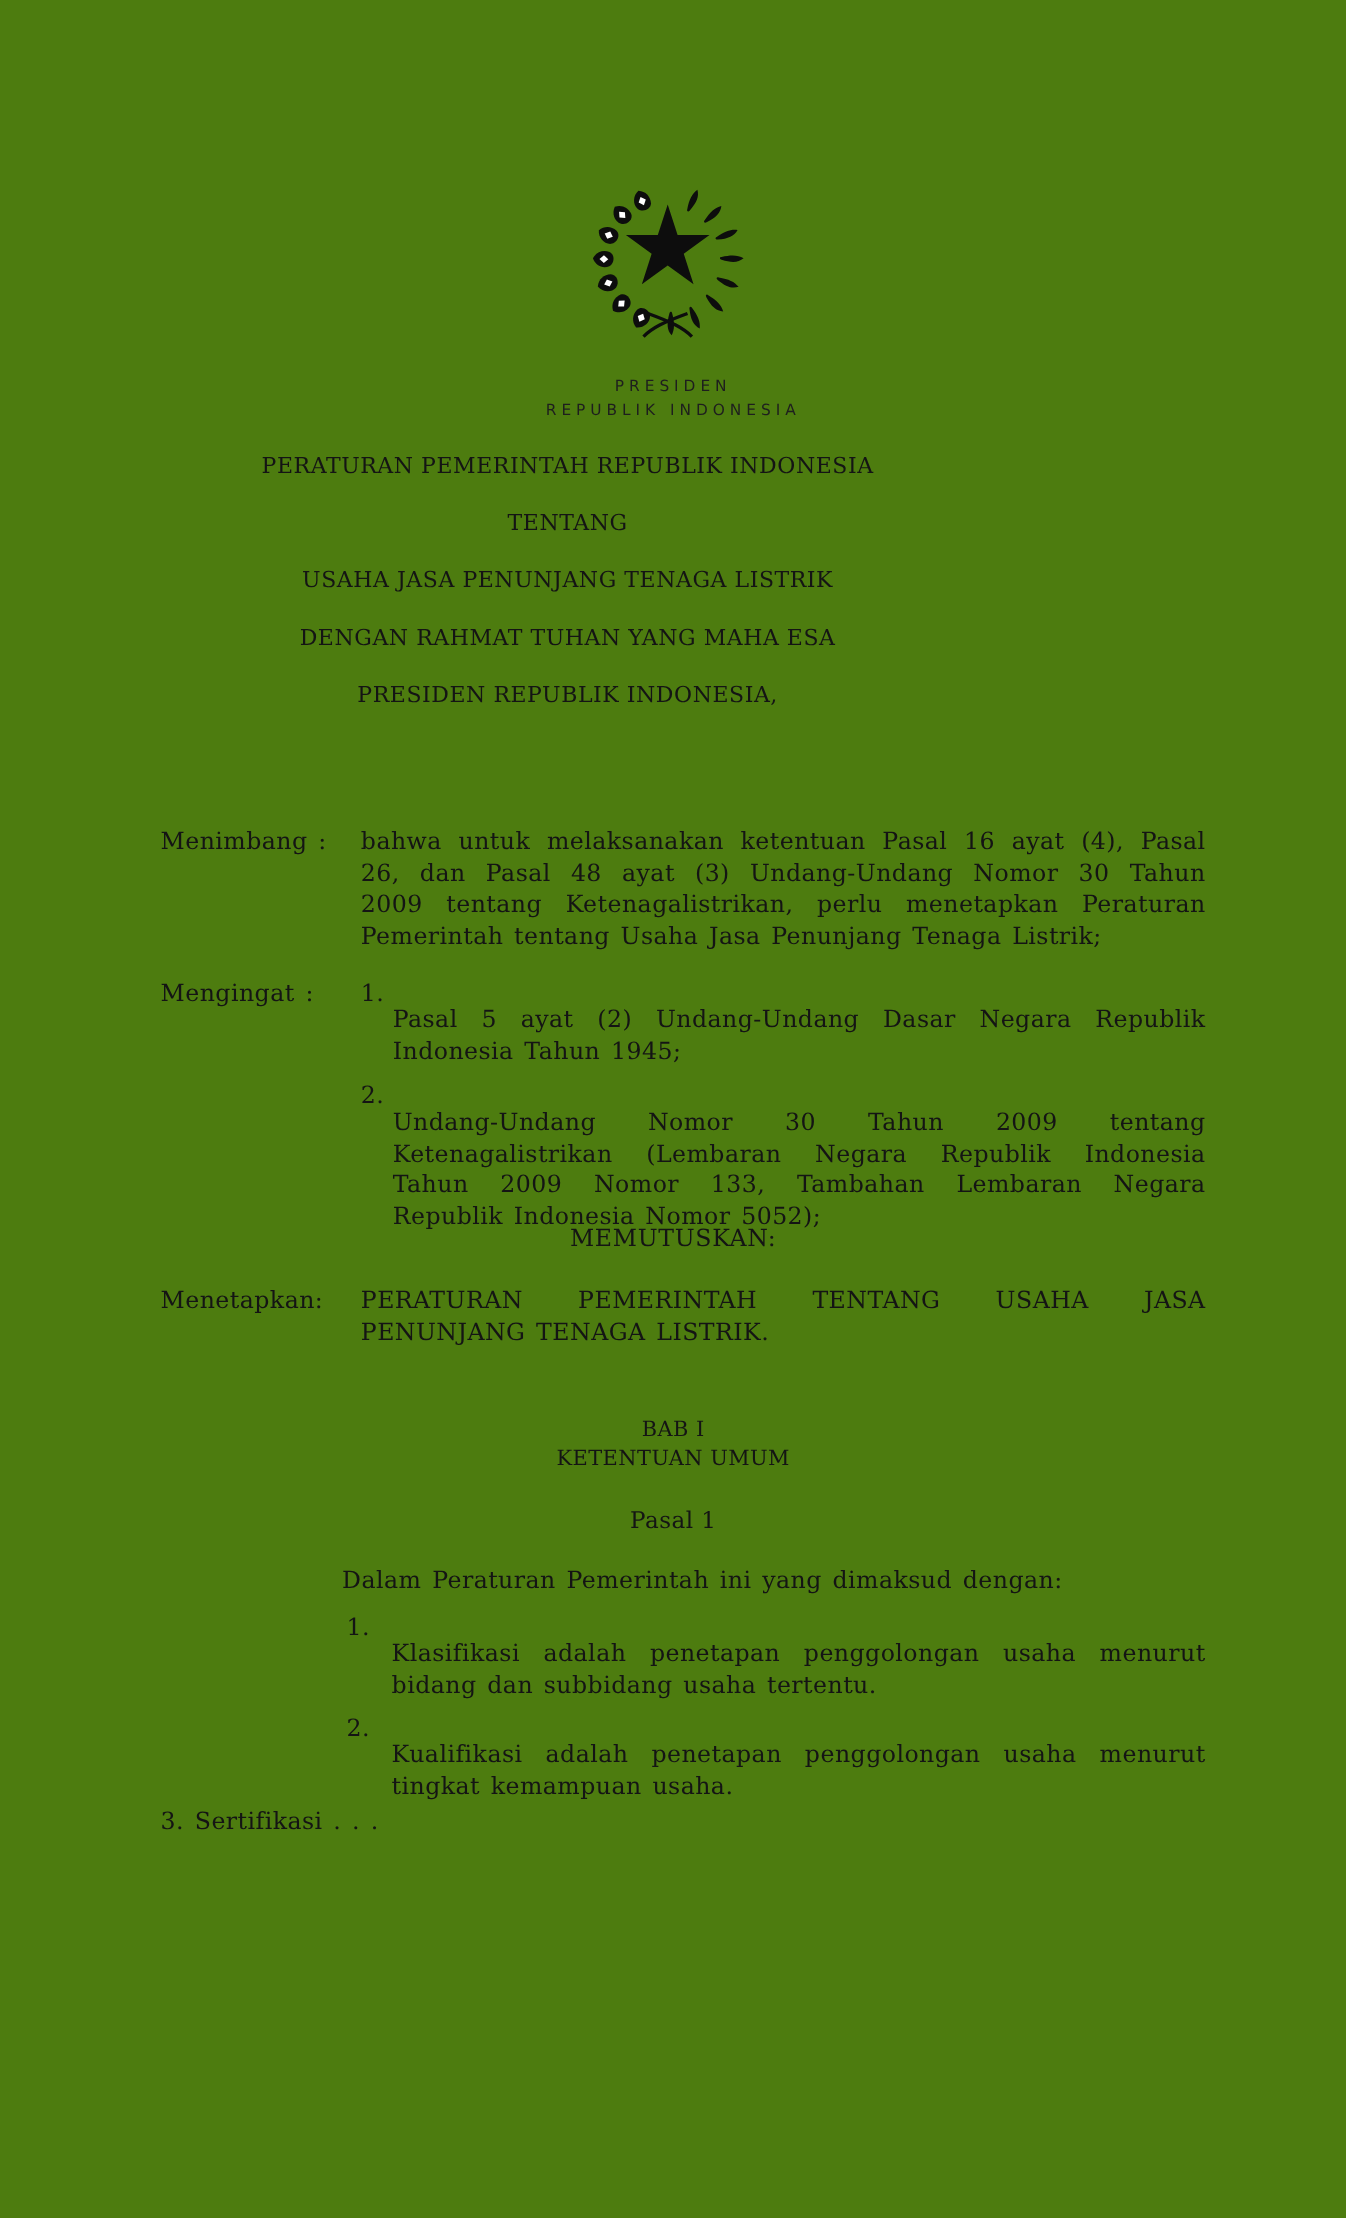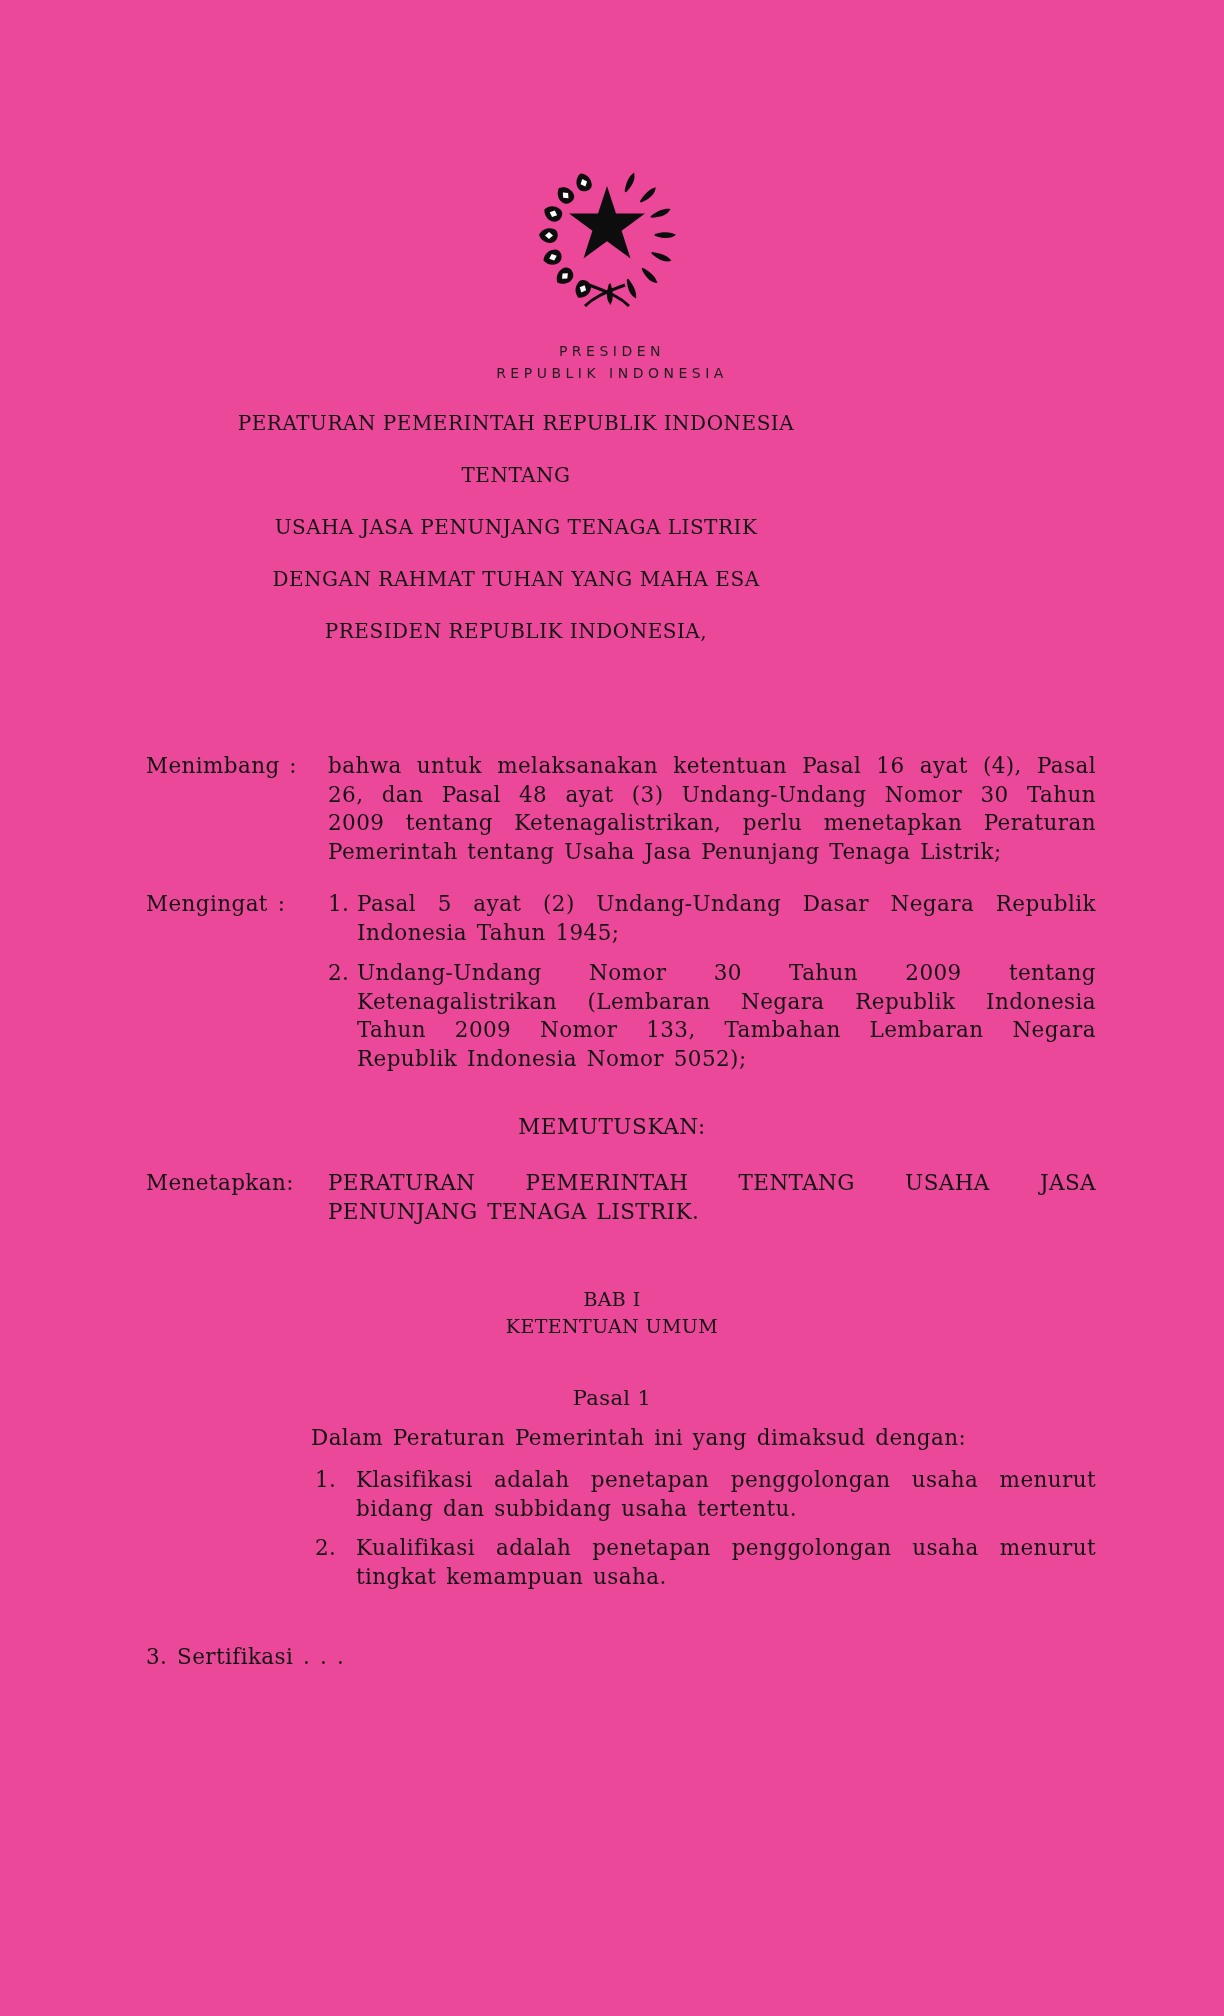--- a/index.html
+++ b/index.html
@@ -1,20 +1,20 @@
 <!DOCTYPE html>
 <html><head>
 <meta charset="utf-8">
 <style>
   html,body { margin:0; padding:0; background:#ffffff; }
   .page {
     position:relative;
     width:1224px; height:2016px;
     margin:0 auto;
-    background:#ec4899;
+    background:#4d7c0f;
     color:#141414;
     font-family:"DejaVu Serif","Liberation Serif",serif;
     overflow:hidden;
   }
   .abs { position:absolute; }
 
   
   .emblem { left:531px; top:168px; width:153px; height:140px; }
 
   
@@ -43,32 +43,32 @@
   .lrow { left:146px; width:950px; display:flex; }
   .lrow .label { width:182px; flex:0 0 182px; }
   .lrow .rbody { width:768px; flex:0 0 768px; }
 
   .menimbang { top:752px; }
   .mengingat { top:890px; }
   .menetapkan { top:1169px; }
 
   .numitem { display:flex; }
   .numitem .num  { flex:0 0 29px; width:29px; }
-  .numitem .itxt { flex:1 1 auto; min-width:0; }
+  .numitem .itxt { flex:1 1 auto; min-width:0;margin-top:24px; }
   .gap12 { margin-top:12px; }
   .gap11 { margin-top:11px; }
 
   .memutuskan { left:0; top:1113px; width:1224px; text-align:center;
     font-size:21.5px; line-height:28px; letter-spacing:0.6px; }
 
   .bab { left:0; top:1286px; width:1224px; text-align:center;
     font-size:19px; line-height:27px; letter-spacing:0.4px; }
 
   .pasal-head { left:0; top:1369px; width:1224px; text-align:center;
-    font-size:21px; line-height:27px; letter-spacing:0.4px;margin-top:16px; }
+    font-size:21px; line-height:27px; letter-spacing:0.4px; }
 
   .pasal-intro { left:311px; top:1424px; width:785px; }
 
   .pasal-items { left:311px; top:1466px; width:785px; }
   .pasal-items .numitem .num { flex:0 0 45px; width:45px; padding-left:4px; box-sizing:border-box; }
 
   .catchword { left:146px; top:1643px; width:950px; text-align:left; }
 </style>
 </head>
 <body>

